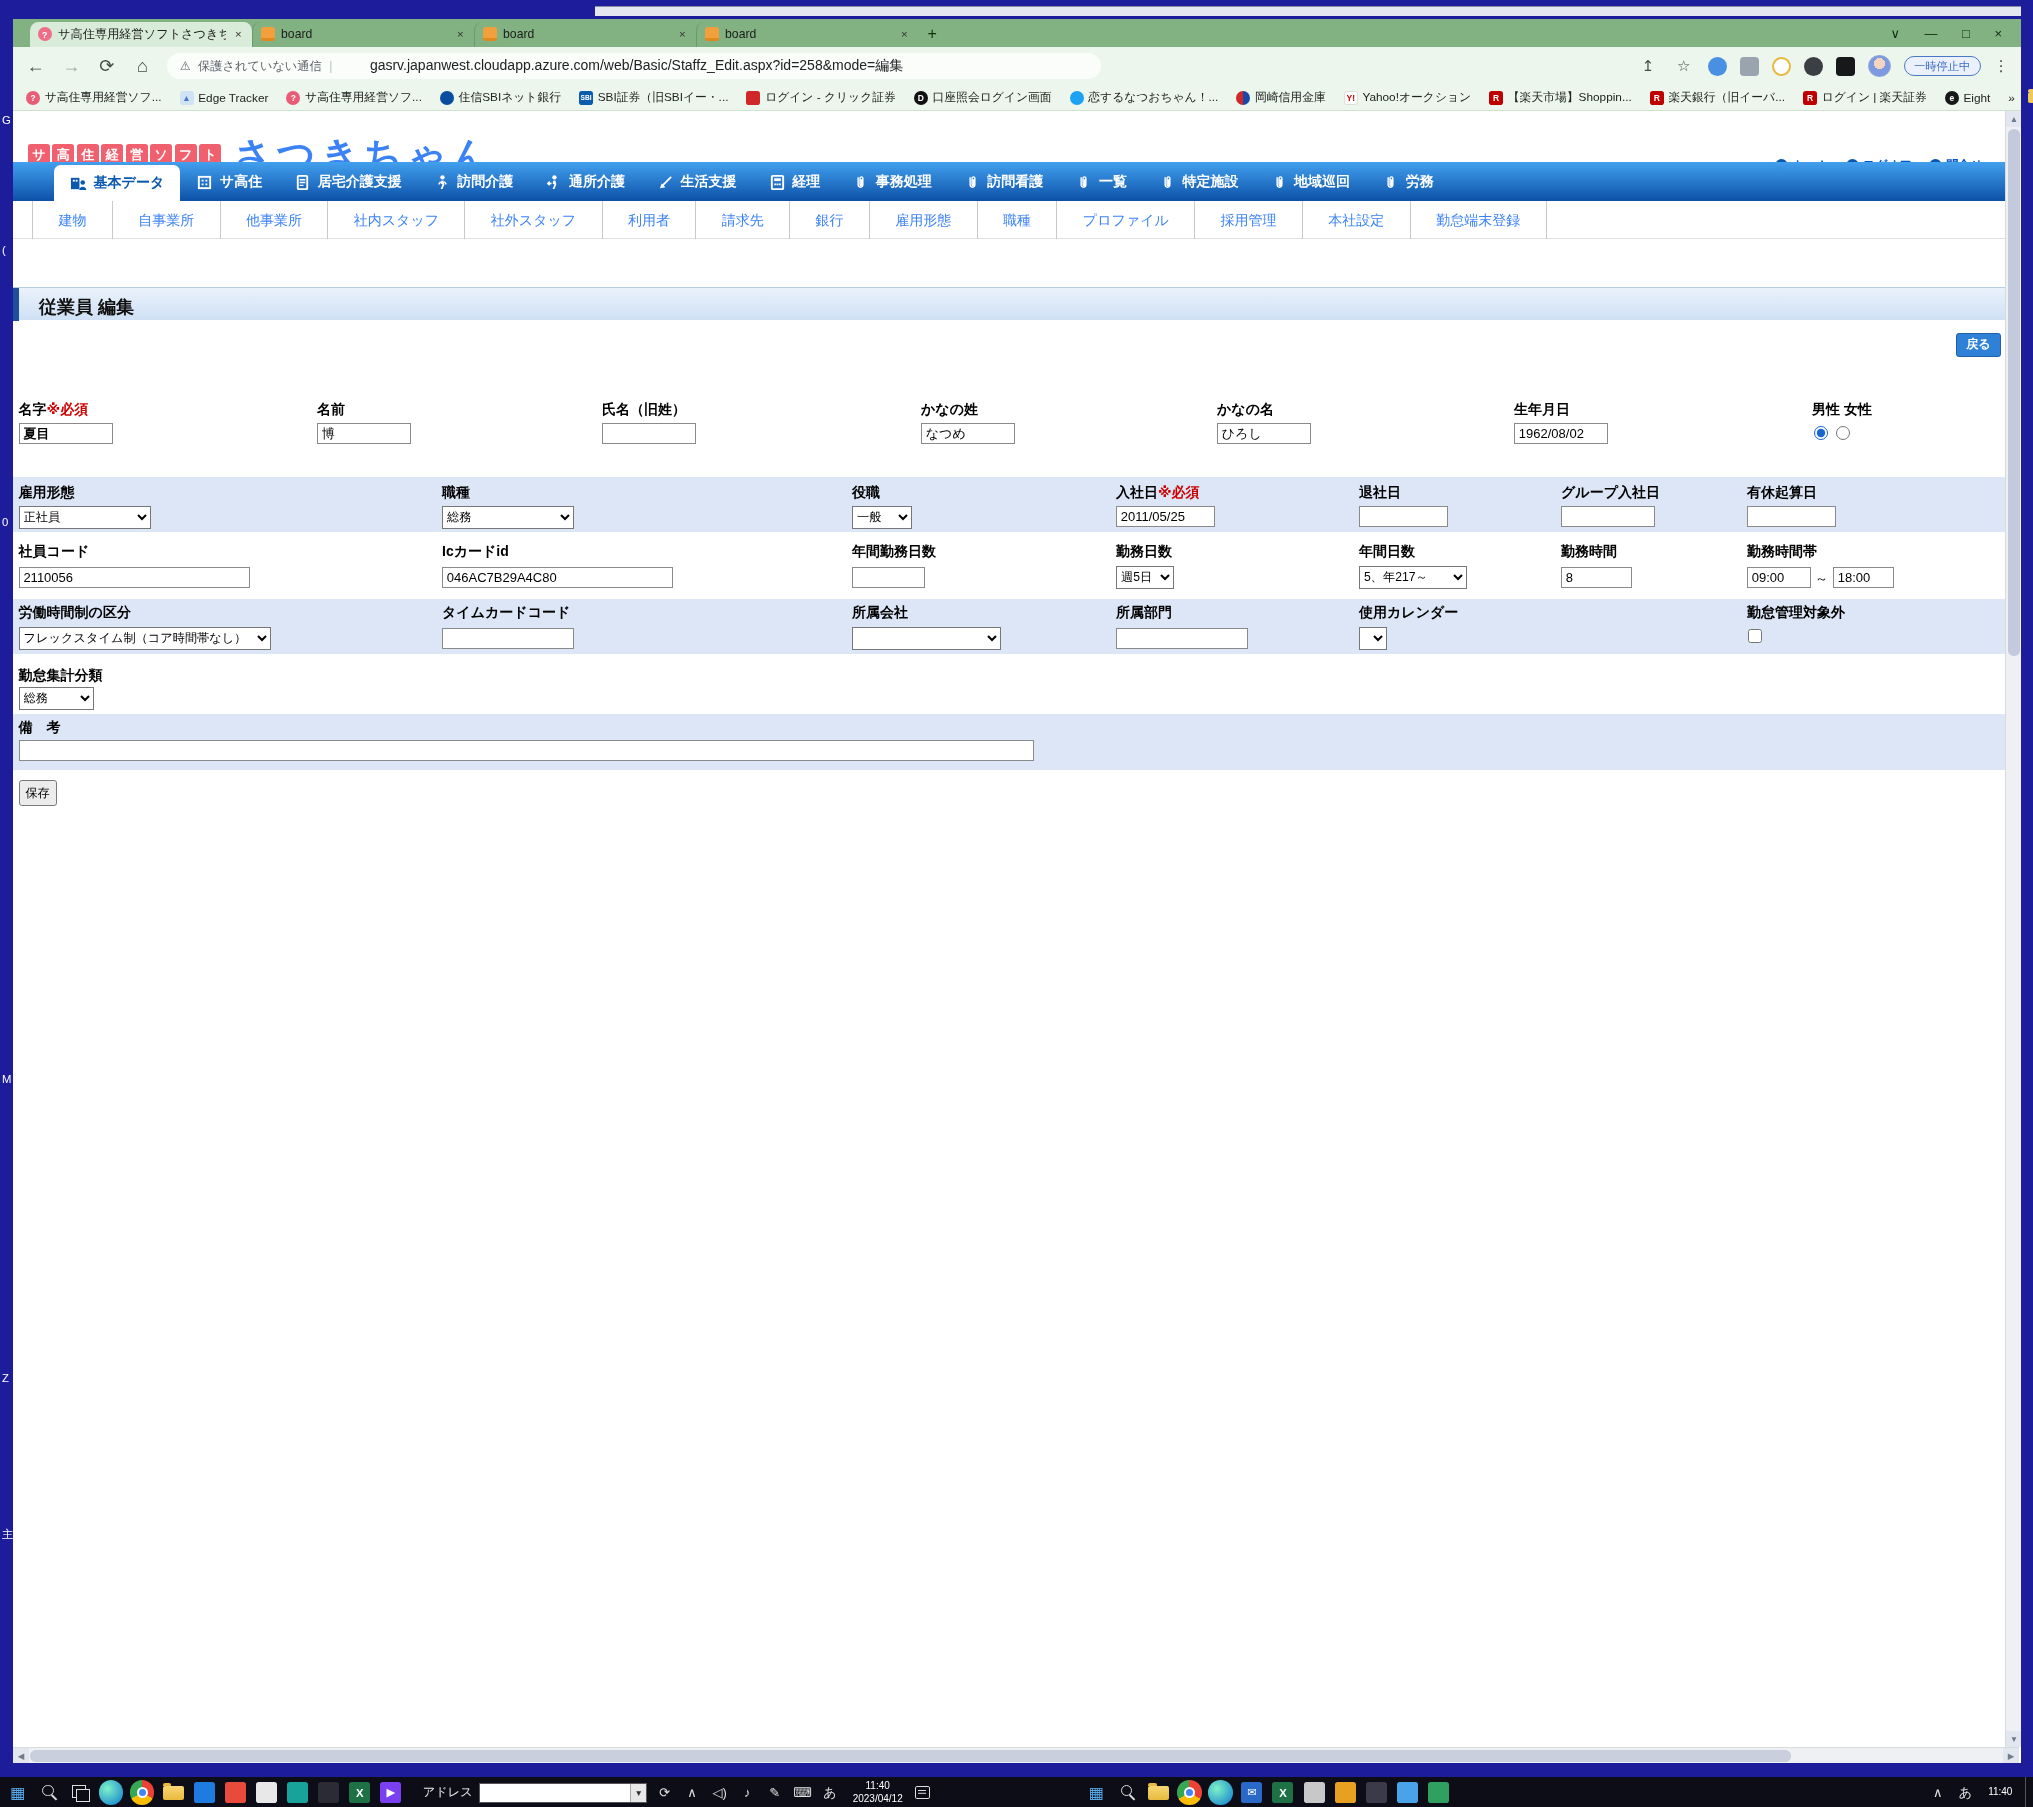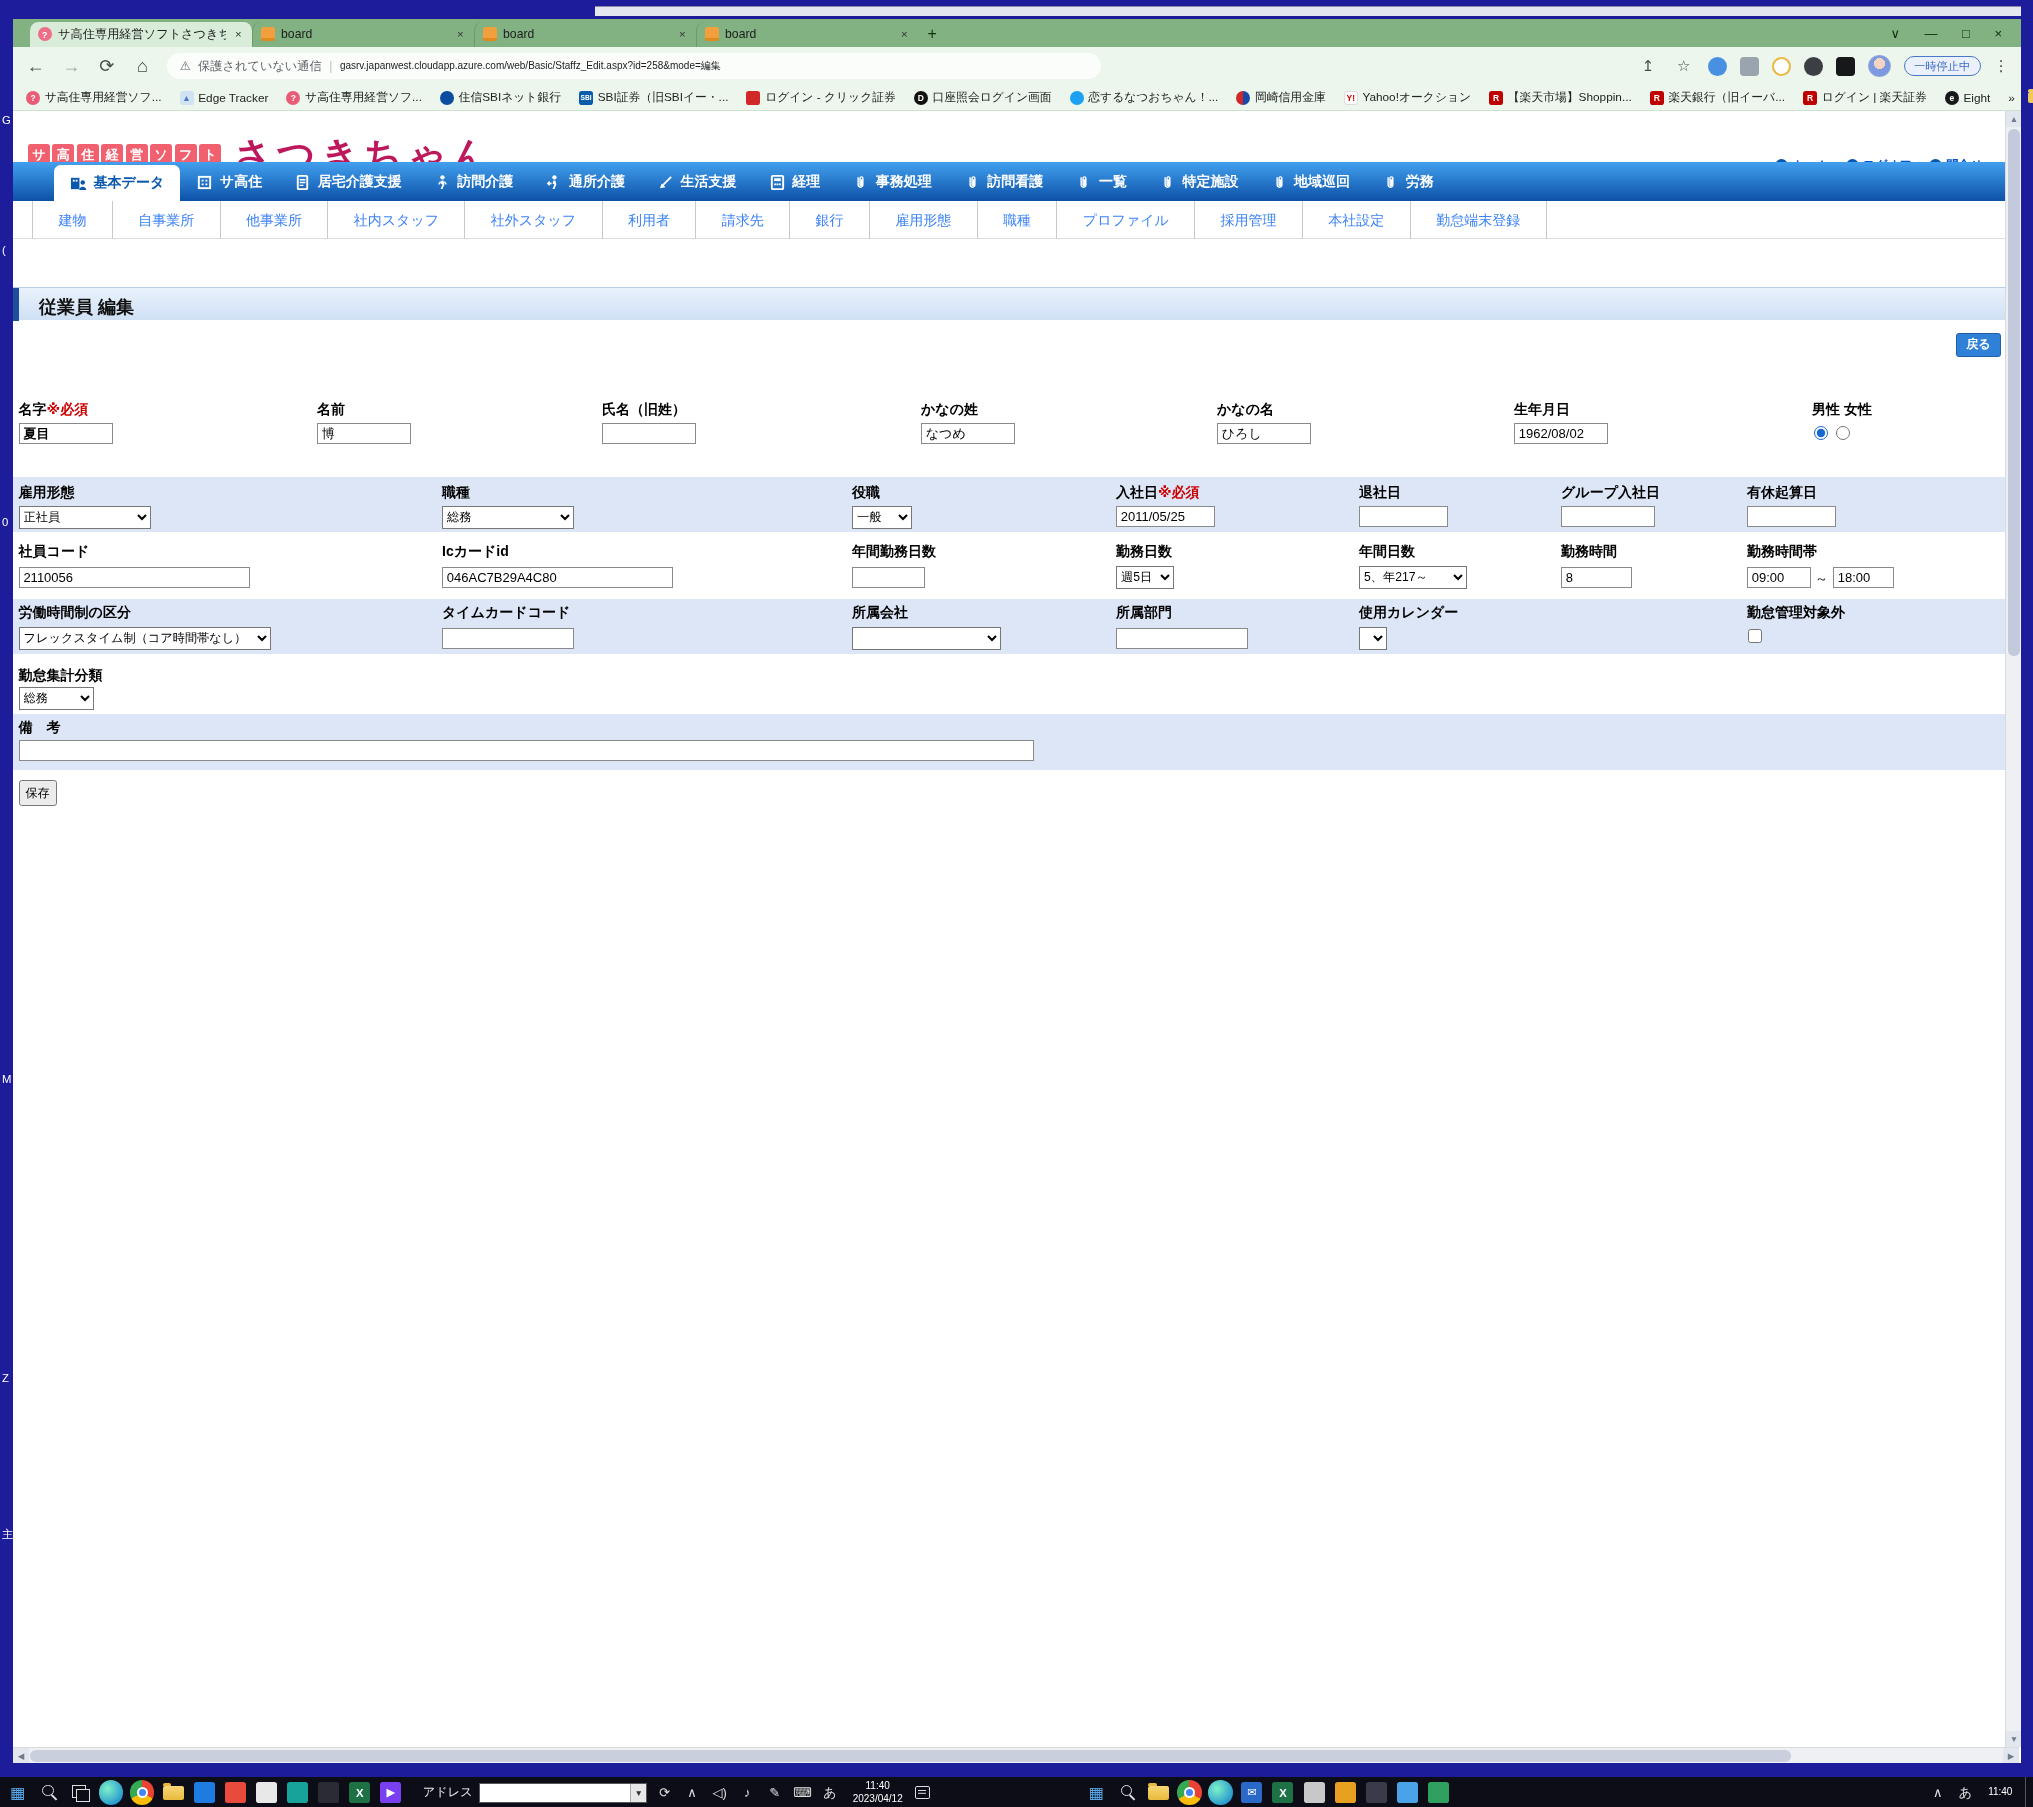--- a/index.html
+++ b/index.html
@@ -19,42 +19,42 @@
   .tab .ttl { flex:1; white-space:nowrap; overflow:hidden; }
   .tab .x { font-size:11.3px; color:#333; padding:0 2.8px; }
   .tic-pink { width:14px;height:14px;border-radius:50%;background:#ee6d87;color:#fff;font-size:9.4px;font-weight:bold;display:flex;align-items:center;justify-content:center;flex:0 0 auto;}
   .tic-board { width:14px;height:14px;border-radius:2.8px;background:#f2a03d;flex:0 0 auto;border-bottom:3.8px solid #e08a1e;}
   .newtab { color:#10330f; font-size:16px; margin-left:9.4px; padding-bottom:3.8px;}
   .wcontrols { margin-left:auto; display:flex; align-items:center; gap:24.5px; padding:0 17px 5.6px 0; color:#0e2a0e; font-size:13px;}
 
   .btoolbar { height:38px; background:#ecf6ec; display:flex; align-items:center; gap:13px; padding:0 11.3px; }
   .nav-gly { font-size:18px; color:#42503f; width:22.6px; text-align:center; }
   .omnibox { width:934px; height:26px; background:#fbfdfb; border-radius:13px; display:flex; align-items:center; gap:7.5px; padding:0 13px; font-size:12.2px; color:#5f6368; }
-  .omnibox .url { color:#202124; font-size:10px; white-space:nowrap; }
+  .omnibox .url { color:#202124; font-size:14px; white-space:nowrap;margin-left:30px; }
   .omnibox .sep { color:#b9c4b9; }
   .tb-spacer { flex:1; }
   .ext { width:19px;height:19px;border-radius:50%;display:flex;align-items:center;justify-content:center;font-size:11.3px;color:#fff;}
   .avatar { width:22.6px;height:22.6px;border-radius:50%;background:radial-gradient(circle at 50% 38%,#f2d4c0 0 34%,#7d9ae0 35%);border:0.9px solid #90a8d8;}
   .pbadge { border:1.4px solid #4a78c8; color:#3f6cc0; background:#eaf1fd; font-size:11.3px; padding:1.9px 9.4px; border-radius:11.3px; white-space:nowrap;}
   .dots { color:#444; font-size:15px; letter-spacing:0.9px;}
 
   .bookbar { height:26px; background:#ecf6ec; border-bottom:0.9px solid #cfe0cf; display:flex; align-items:center; gap:18px; padding:0 13px; font-size:11.8px; color:#222; }
   .bm { display:flex; align-items:center; gap:4.7px; white-space:nowrap; }
   .fav { width:14px; height:14px; border-radius:2.8px; display:flex; align-items:center; justify-content:center; color:#fff; font-size:8.5px; font-weight:bold; flex:0 0 auto;}
   .fav.circ { border-radius:50%; }
   .bm-right { margin-left:auto; display:flex; align-items:center; gap:13px;}
   .folder { width:15px;height:11.3px;background:#f0c95c;border-radius:1.9px;position:relative;}
   .folder::before{content:"";position:absolute;top:-2.8px;left:0;width:6.6px;height:2.8px;background:#f0c95c;border-radius:1.9px 1.9px 0 0;}
 
   
   .content { position:relative; height:1652px; background:#fff; overflow:hidden; }
 
   .logo-row { position:absolute; left:15px; top:24.5px; display:flex; align-items:center; }
   .lb { width:21.7px; height:21.7px; background:#f0606e; color:#fff; font-weight:bold; font-size:13px; display:flex; align-items:center; justify-content:center; border-radius:2.8px; margin-right:2.8px; }
-  .logo-title { color:#be185d; font-size:38px; font-weight:bold; letter-spacing:4.7px; margin-left:9.4px; line-height:1; }
+  .logo-title { color:#3b82f6; font-size:38px; font-weight:bold; letter-spacing:4.7px; margin-left:9.4px; line-height:1; }
   .hlinks { position:absolute; right:38px; top:46px; display:flex; gap:17px; font-size:12.2px; font-weight:bold; color:#0055c8; align-items:center;}
   .hlink { display:flex; align-items:center; gap:3.8px; }
   .hl-ic { width:13px;height:13px;border-radius:50%;background:#0a58ae;color:#fff;font-size:8.5px;display:inline-flex;align-items:center;justify-content:center;}
 
   .navbar { position:absolute; left:0; top:51px; width:2006px; height:40px; background:linear-gradient(#42a0ee,#0b4fa6); display:flex; align-items:stretch; padding-left:41px;text-align:right; }
   .nav-item { display:flex; align-items:center; gap:6.6px; padding:0 16px; color:#fff; font-size:14px; font-weight:bold; white-space:nowrap; }
   .nav-item.active { background:#fff; color:#0a58ae; border-radius:6.6px 6.6px 0 0; margin-top:2.8px; }
   .nic { width:17px; height:17px; flex:0 0 auto; }
 
   .submenu { position:absolute; left:0; top:90px; width:2006px; height:38px; background:#fff; border-bottom:0.9px solid #e0e0e0; display:flex; align-items:center; padding-left:19px; }

